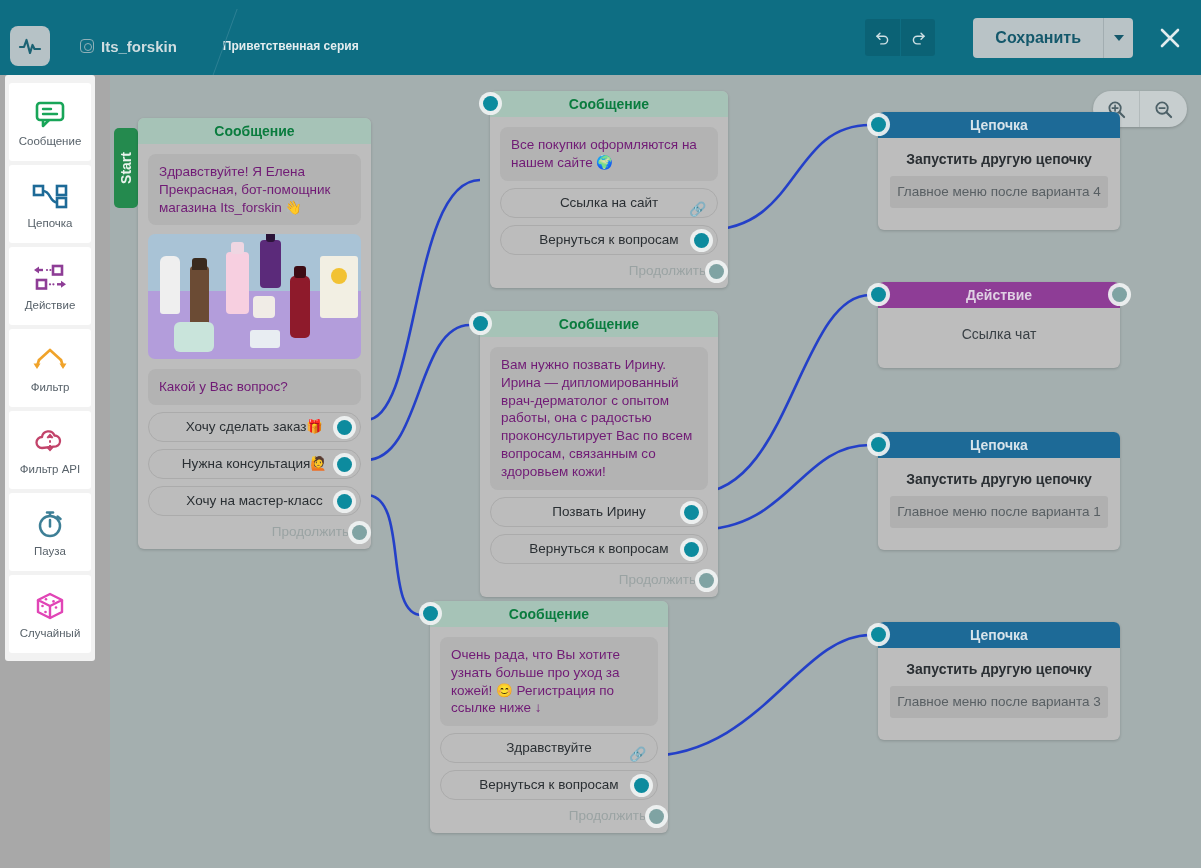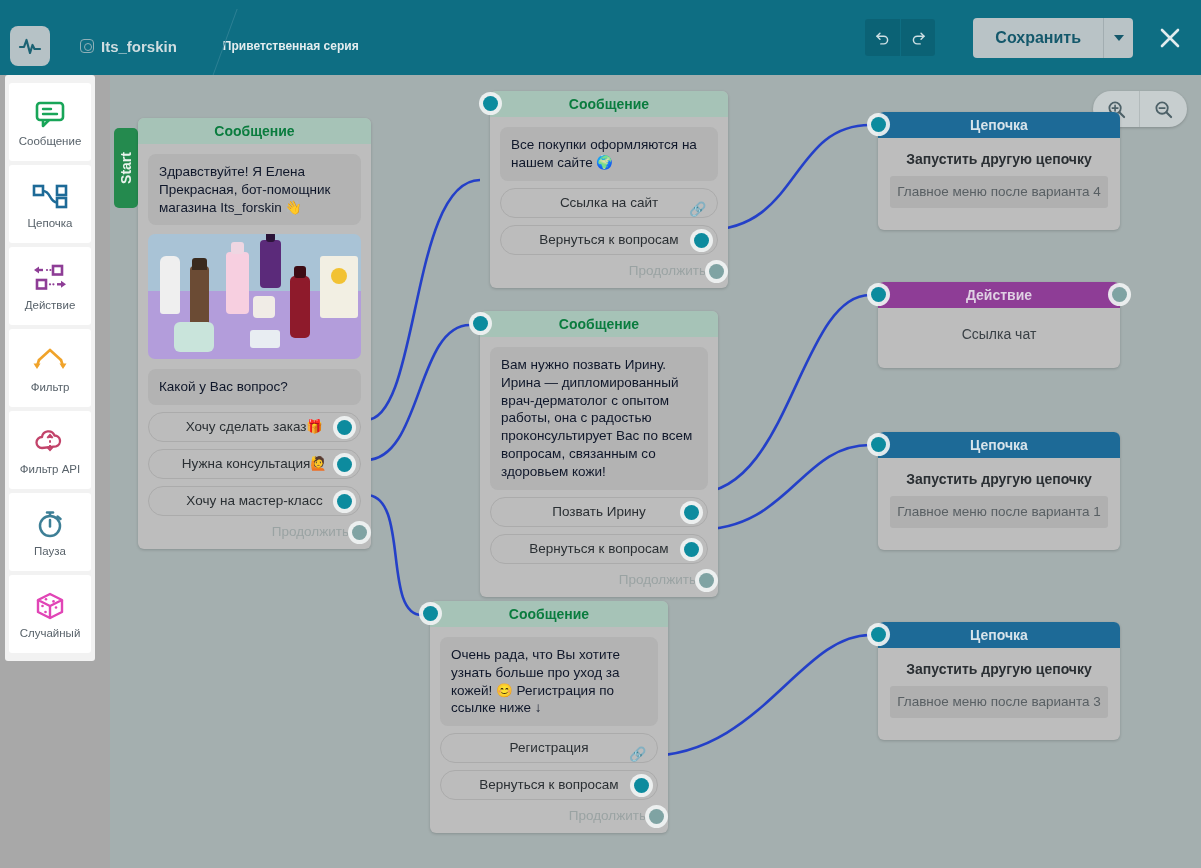--- a/index.html
+++ b/index.html
@@ -111,21 +111,21 @@
   .node-head {
     height: 26px; line-height: 26px; text-align: center;
     font-size: 14px; font-weight: bold; border-radius: 6px 6px 0 0;
   }
   .head-msg { background: #a6c3b7; color: #0a7c3e; }
   .head-chain { background: #1d6a97; color: #d7e3ea; }
   .head-action { background: #8e3d96; color: #dfd0e3; }
 
   .bubble {
     margin: 10px 10px 0 10px; background: #b3b3b3; border-radius: 8px;
-    padding: 9px 11px; font-size: 13.5px; color: #0f172a; line-height: 1.32;
+    padding: 9px 11px; font-size: 13.5px; color: #701a75; line-height: 1.32;
   }
   .btn-row {
     margin: 7px 10px 0 10px; background: #bcbcbc; border: 1px solid #ababab;
     border-radius: 16px; height: 30px; line-height: 28px; text-align: center;
     font-size: 13.5px; color: #2a2f33; position: relative; cursor: pointer;
   }
   .continue {
     text-align: right; font-size: 13.5px; color: #9aa3a3; padding: 8px 22px 10px 0;
   }
 
@@ -446,21 +446,21 @@
         <span>Продолжить</span>
         <span class="port dim" style="right:4px; bottom:9px;"></span>
       </div>
     </div>
 
     <div class="node" style="left:320px; top:526px; width:238px;">
       <span class="port port-in"></span>
       <div class="node-head head-msg">Сообщение</div>
       <div class="bubble">Очень рада, что Вы хотите узнать больше про уход за кожей! 😊 Регистрация по ссылке ниже ↓</div>
       <div class="btn-row">
-        <span>Регистрация</span>
+        <span>Здравствуйте</span>
         <span class="link-ico">🔗</span>
       </div>
       <div class="btn-row">
         <span>Вернуться к вопросам</span>
         <span class="port port-row"></span>
       </div>
       <div class="continue">
         <span>Продолжить</span>
         <span class="port dim" style="right:4px; bottom:9px;"></span>
       </div>

